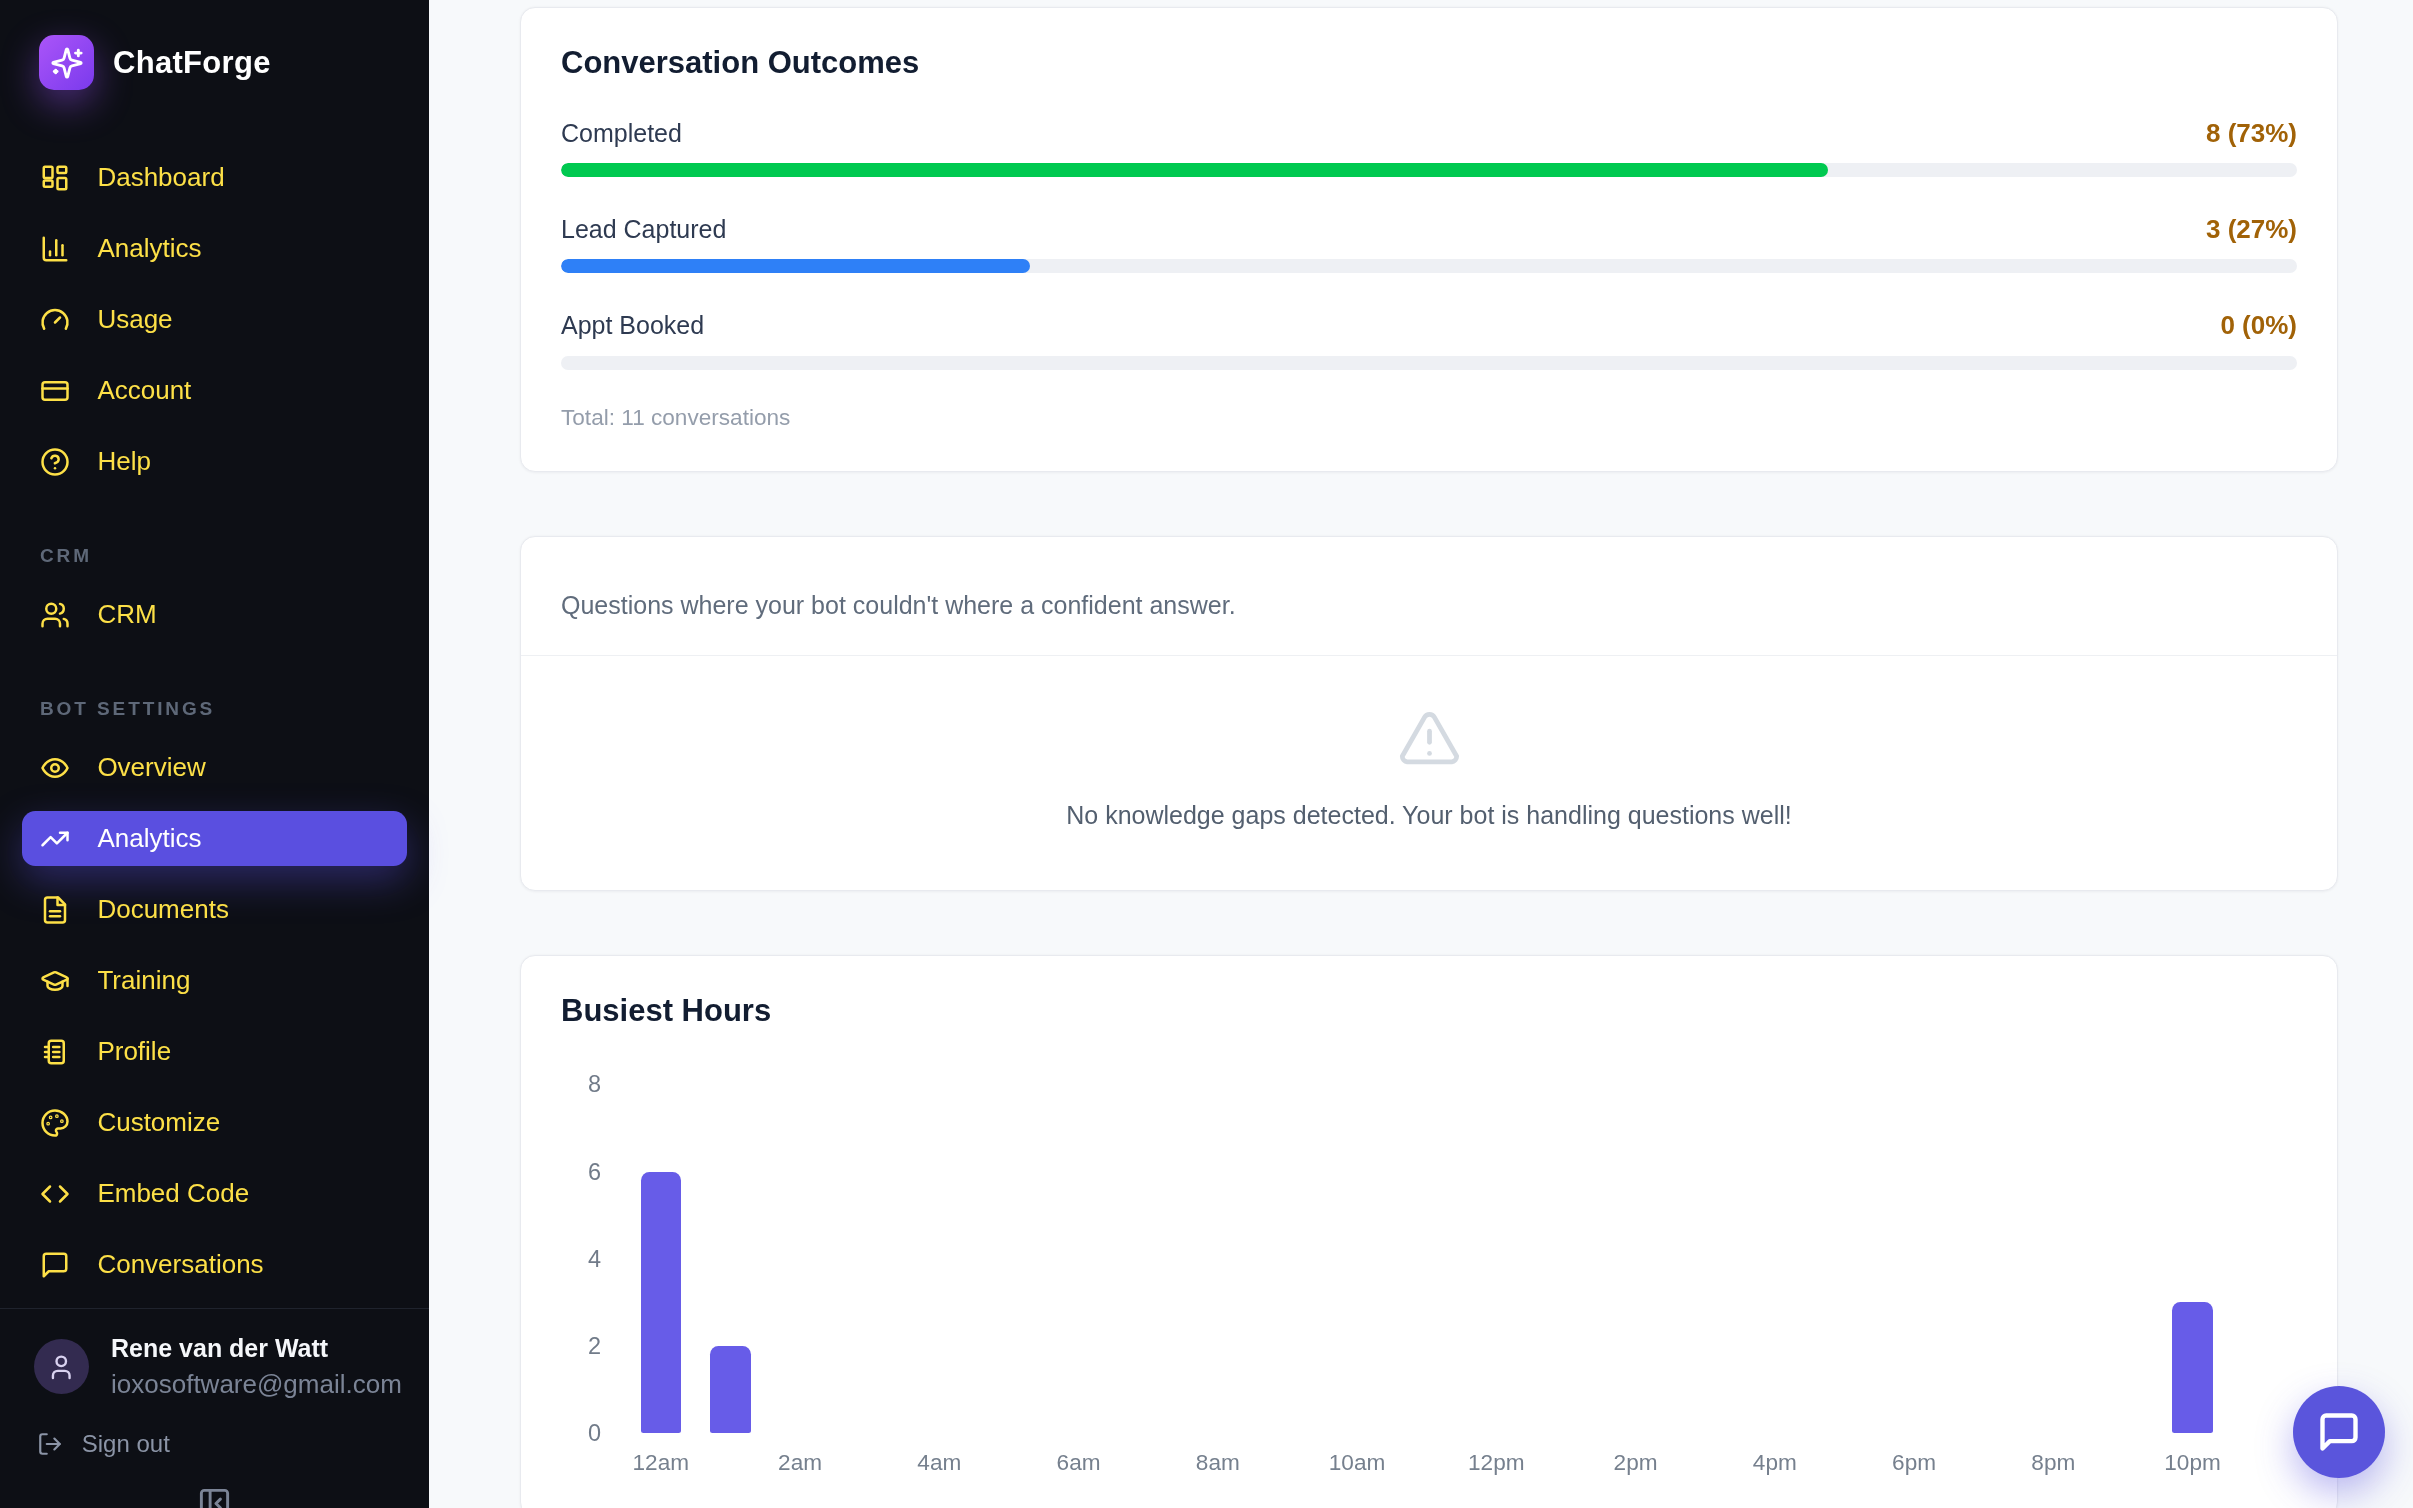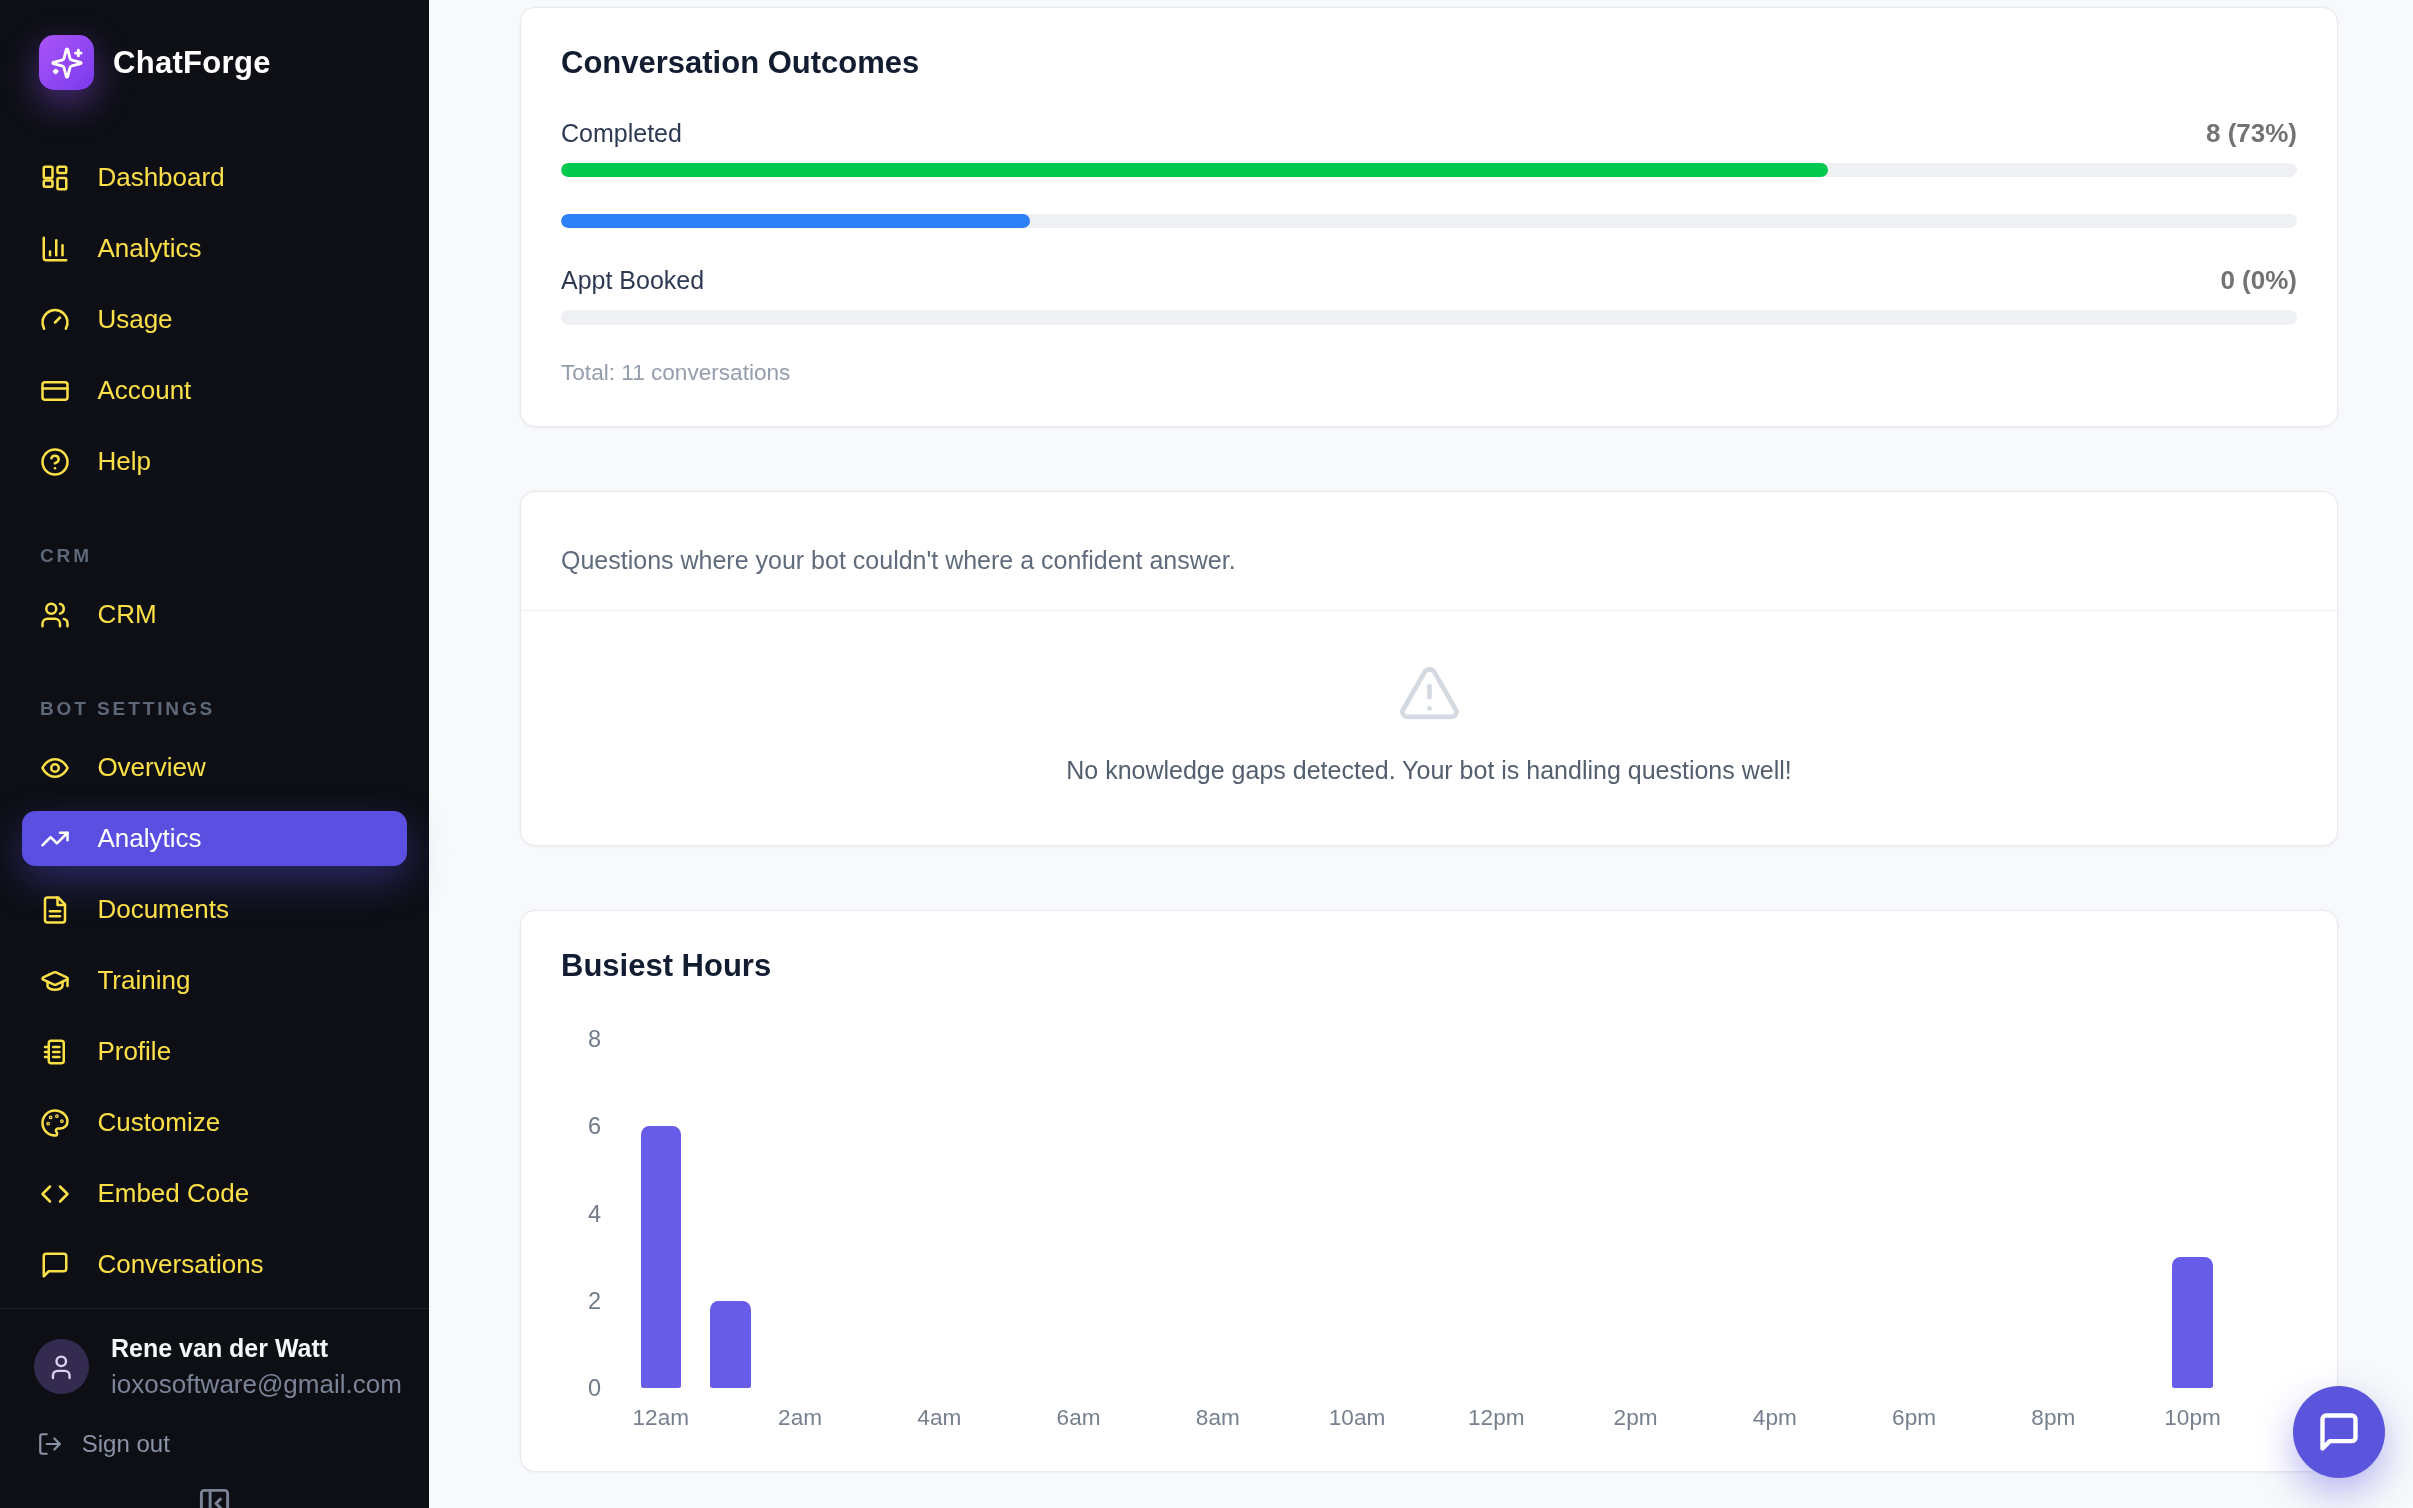--- a/index.html
+++ b/index.html
@@ -67,21 +67,21 @@
     box-shadow:0 0.8px 2.5px rgba(18,26,46,.05);
   }
   .card + .card { margin-top:64px; }
   .card-pad { padding:37px 40px 40px; }
   .card-title { font-size:31px; font-weight:700; color:#121d31; }
 
   
   .outcome-row { margin-top:37px; }
   .row-head { display:flex; justify-content:space-between; align-items:baseline; }
   .row-label { font-size:25px; color:#2e3a51; }
-  .row-value { font-size:26px; font-weight:700; color:#737373; }
+  .row-value { font-size:26px; font-weight:700; color:#a16207; }
   .track { height:14.2px; background:#eef0f4; border-radius:8.4px; margin-top:14.2px; overflow:hidden; }
   .fill { height:100%; border-radius:8.4px; }
   .total-text { margin-top:35px; font-size:22.6px; color:#949dab; }
 
   
   .kg-header { padding:37px 40px 35px; }
   .kg-subtitle { margin-top:17px; font-size:25px; color:#606c7c; }
   .kg-empty {
     border-top:1.3px solid #eef0f3; padding:50px 0 60px;
     display:flex; flex-direction:column; align-items:center;
@@ -300,20 +300,24 @@
         <div class="row-head">
           <span class="row-label">Completed</span>
           <span class="row-value">8 (73%)</span>
         </div>
         <div class="track">
             <div class="fill" style="width: 73%; background: rgb(0, 201, 80);"></div>
           </div>
       </div>
 
       <div class="outcome-row">
+        <div class="row-head">
+          <span class="row-label">Lead Captured</span>
+          <span class="row-value">3 (27%)</span>
+        </div>
         <div class="track">
             <div class="fill" style="width: 27%; background: rgb(46, 128, 247);"></div>
           </div>
       </div>
 
       <div class="outcome-row">
         <div class="row-head">
           <span class="row-label">Appt Booked</span>
           <span class="row-value">0 (0%)</span>
         </div>

